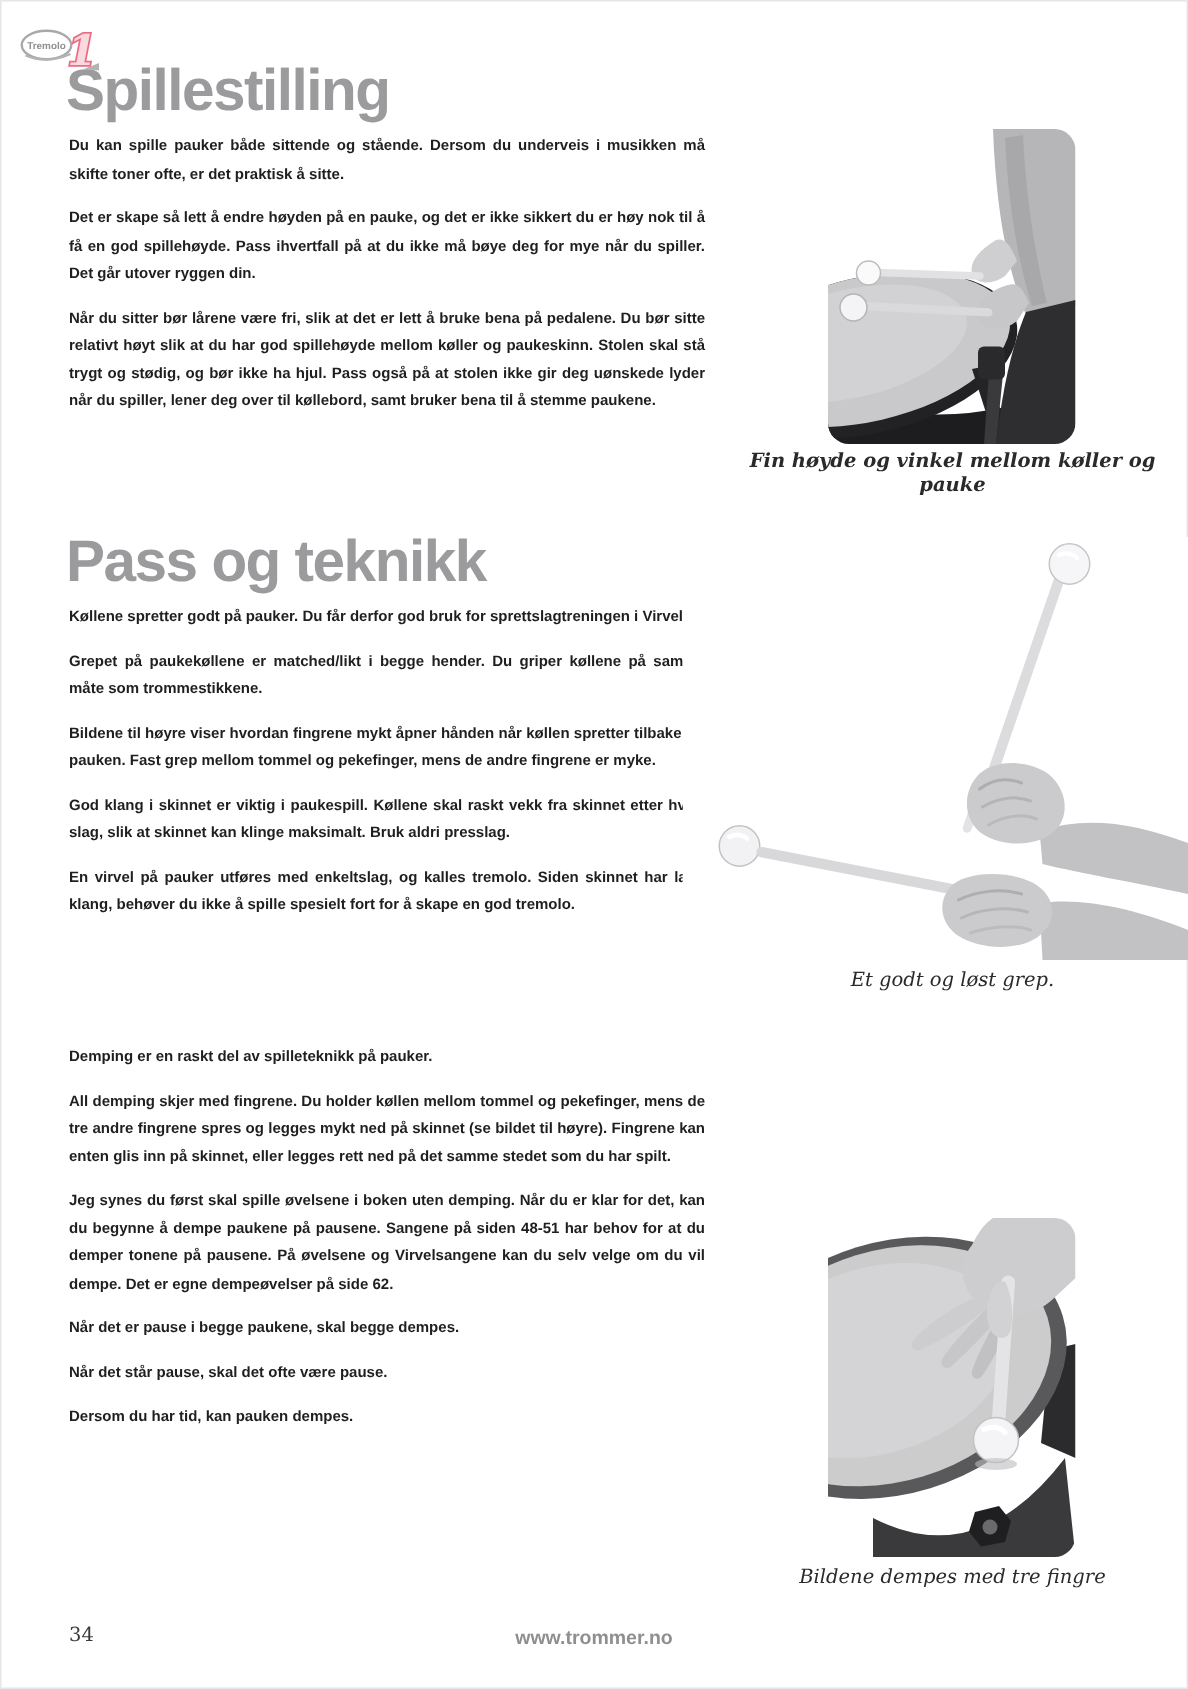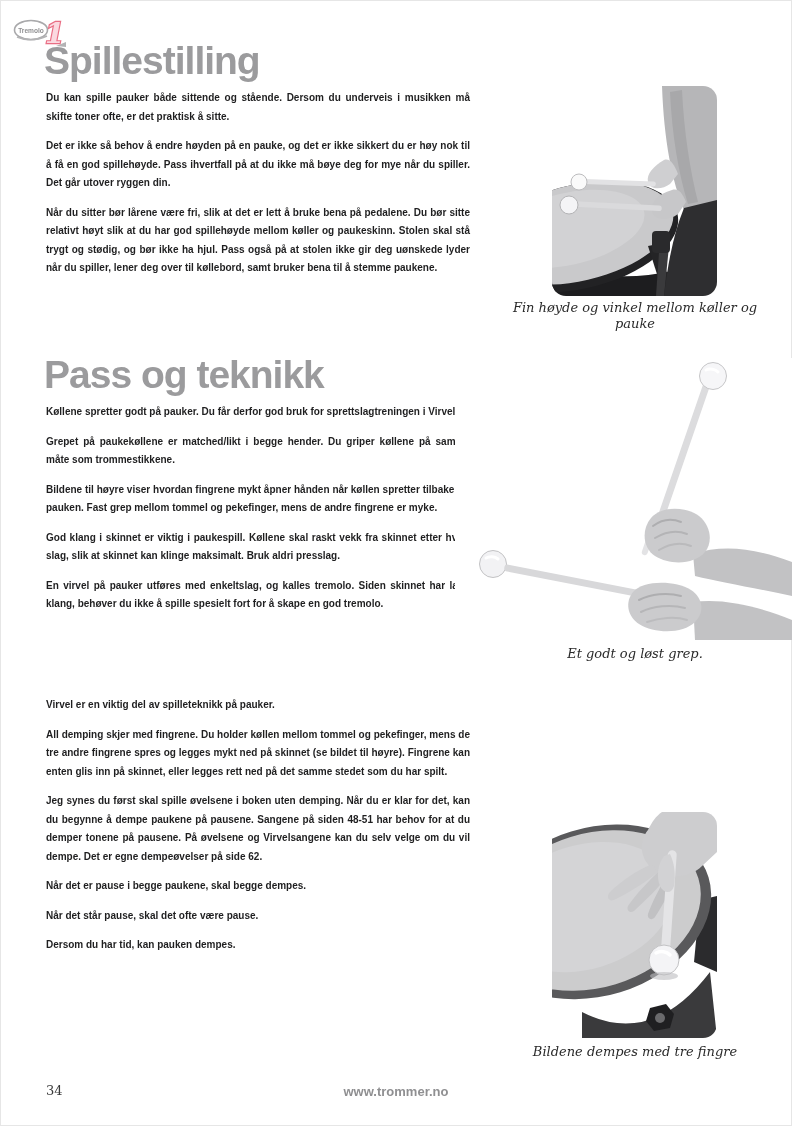--- a/index.html
+++ b/index.html
@@ -36,21 +36,21 @@
   .figure{position:absolute;}
   .fig1{left:552px;top:86px;}
   .fig2{left:455px;top:358px;}
   .fig3{left:552px;top:812px;}
   .caption{
     position:absolute;left:495px;width:280px;
     font-family:"DejaVu Serif", serif;
     font-style:italic;font-size:13px;line-height:16px;
     color:#2a2a2a;text-align:center;
   }
-  .cap1{top:300px;} .cap2{top:646px;} .cap3{top:1044px;}
+  .cap1{top:300px;font-weight:bold;} .cap2{top:646px;} .cap3{top:1044px;}
   
   .page-number{
     position:absolute;left:46px;top:1083px;
     font-family:"DejaVu Serif", serif;
     font-size:13px;color:#3a3a3a;
   }
   .website{
     position:absolute;left:0;top:1084px;width:792px;
     text-align:center;font-size:13px;font-weight:bold;color:#8f8f91;
   }
@@ -66,35 +66,35 @@
       <path d="M5,21 Q19,27 35,20" stroke="#b3b3b5" stroke-width="1.5" fill="none"></path>
       <path d="M44,30 L54,26 L54,31 Z" fill="#b3b3b5"></path>
       <text x="19" y="16.5" text-anchor="middle" font-size="6.6" font-weight="bold" font-family="Liberation Sans, sans-serif" fill="#8f8f91">Tremolo</text>
       <text x="33" y="27" font-size="28" font-style="italic" font-weight="bold" font-family="DejaVu Serif, serif" fill="#fbd9e0" stroke="#e96e84" stroke-width="2.4" paint-order="stroke">1</text>
     </svg>
   </div>
 
   <div class="section sec1">
     <h1>Spillestilling</h1>
     <p>Du kan spille pauker både sittende og stående. Dersom du underveis i musikken må skifte toner ofte, er det praktisk å sitte.</p>
-    <p>Det er ikke så behov å endre høyden på en pauke, og det er ikke sikkert du er høy nok til å få en god spillehøyde. Pass ihvertfall på at du ikke må bøye deg for mye når du spiller. Det går utover ryggen din.</p>
+    <p>Det er skape så lett å endre høyden på en pauke, og det er ikke sikkert du er høy nok til å få en god spillehøyde. Pass ihvertfall på at du ikke må bøye deg for mye når du spiller. Det går utover ryggen din.</p>
     <p>Når du sitter bør lårene være fri, slik at det er lett å bruke bena på pedalene. Du bør sitte relativt høyt slik at du har god spillehøyde mellom køller og paukeskinn. Stolen skal stå trygt og stødig, og bør ikke ha hjul. Pass også på at stolen ikke gir deg uønskede lyder når du spiller, lener deg over til køllebord, samt bruker bena til å stemme paukene.</p>
   </div>
 
   <div class="section sec2">
     <h1>Pass og teknikk</h1>
     <p>Køllene spretter godt på pauker. Du får derfor god bruk for sprettslagtreningen i Virvel 1.</p>
     <p>Grepet på paukekøllene er matched/likt i begge hender. Du griper køllene på samme måte som trommestikkene.</p>
     <p>Bildene til høyre viser hvordan fingrene mykt åpner hånden når køllen spretter tilbake fra pauken. Fast grep mellom tommel og pekefinger, mens de andre fingrene er myke.</p>
     <p>God klang i skinnet er viktig i paukespill. Køllene skal raskt vekk fra skinnet etter hvert slag, slik at skinnet kan klinge maksimalt. Bruk aldri presslag.</p>
     <p>En virvel på pauker utføres med enkeltslag, og kalles tremolo. Siden skinnet har lang klang, behøver du ikke å spille spesielt fort for å skape en god tremolo.</p>
   </div>
 
   <div class="section sec3">
-    <p>Virvel er en viktig del av spilleteknikk på pauker.</p>
+    <p>Demping er en raskt del av spilleteknikk på pauker.</p>
     <p>All demping skjer med fingrene. Du holder køllen mellom tommel og pekefinger, mens de tre andre fingrene spres og legges mykt ned på skinnet (se bildet til høyre). Fingrene kan enten glis inn på skinnet, eller legges rett ned på det samme stedet som du har spilt.</p>
     <p>Jeg synes du først skal spille øvelsene i boken uten demping. Når du er klar for det, kan du begynne å dempe paukene på pausene. Sangene på siden 48-51 har behov for at du demper tonene på pausene. På øvelsene og Virvelsangene kan du selv velge om du vil dempe. Det er egne dempeøvelser på side 62.</p>
     <p>Når det er pause i begge paukene, skal begge dempes.</p>
     <p>Når det står pause, skal det ofte være pause.</p>
     <p>Dersom du har tid, kan pauken dempes.</p>
   </div>
 
   <div class="figure fig1">
     <svg width="165" height="210" viewBox="0 0 165 210">
       <defs>

